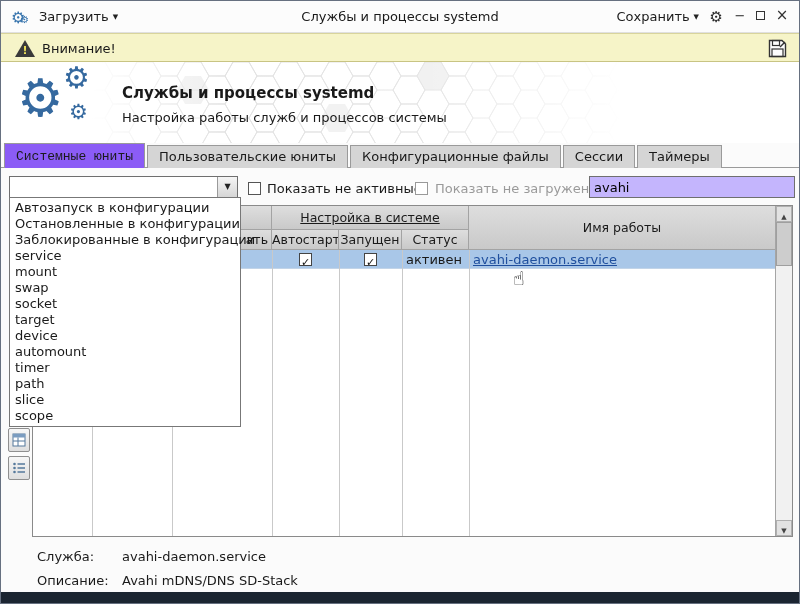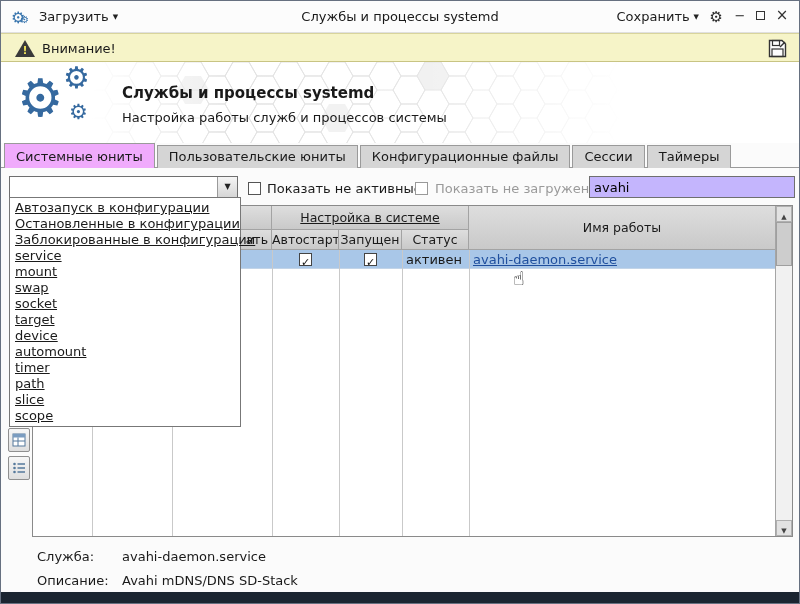--- a/index.html
+++ b/index.html
@@ -21,30 +21,30 @@
   .appheader { position:absolute; left:0; right:0; top:61px; height:81px; background:#ffffff; overflow:hidden; }
   .hexfade { position:absolute; inset:0; background:linear-gradient(90deg,#fff 0px,#fff 90px,rgba(255,255,255,0) 220px,rgba(255,255,255,0.15) 430px,#fff 620px,#fff 100%); }
   .logo { position:absolute; left:16px; top:2px; width:100px; height:78px; color:#35699f; }
   .logo span { position:absolute; }
   .apptitle { position:absolute; left:121px; top:22px; font-size:15px; font-weight:bold; }
   .appsub { position:absolute; left:121px; top:48px; font-size:13px; }
 
   
   .tabs { position:absolute; left:3px; top:142px; height:25px; display:flex; align-items:flex-end; z-index:6; }
   .tab { height:23px; padding:3px 11px 0 11px; background:#d5d5d5; border:1px solid #9a9a9a; border-bottom:none; margin-right:2px; font-size:13px; white-space:nowrap; }
-  .tab.active { height:25px; background:#f0abfc; padding-top:5px; }
+  .tab.active { height:25px; background:#8b5cf6; padding-top:5px;font-family:Liberation Mono, monospace; }
 
   .panel { position:absolute; left:0; right:0; top:166px; bottom:11px; background:#fbfbfb; border-top:1px solid #9a9a9a; }
 
   
   .combo { position:absolute; left:8px; top:175px; width:229px; height:22px; background:#fff; border:1px solid #6f6f6f; }
   .combo-text { position:absolute; left:5px; top:20px; }
   .combo-btn { position:absolute; right:0; top:0; width:20px; height:20px; background:linear-gradient(#f5f5f5,#d6d6d6); border-left:1px solid #9a9a9a; text-align:center; }
   .combo-btn span { font-size:8px; color:#222; line-height:20px; }
-  .dropdown { position:absolute; left:8px; top:196px; width:232px; height:230px; background:#fff; border:1px solid #777; z-index:50; padding-top:2px;text-decoration:underline; }
+  .dropdown { position:absolute; left:8px; top:196px; width:232px; height:230px; background:#fff; border:1px solid #777; z-index:50; padding-top:2px; }
   .dd-item { height:16px; line-height:16px; padding-left:5px; white-space:nowrap; }
   .checkbox { position:absolute; width:13px; height:13px; background:#fff; border:1px solid #555; }
   .cb-label { position:absolute; white-space:nowrap; }
   .cb-label.disabled { color:#9a9a9a; }
   .search { position:absolute; left:588px; top:175px; width:206px; height:22px; border:1px solid #6f6f6f; background:#c4b5fd; font-family:"DejaVu Sans",sans-serif; font-size:13px; padding:0 4px; }
 
   
   .table { position:absolute; left:31px; top:204px; width:761px; height:332px; border:1px solid #8a8a8a; background:#fff; }
   .thead { position:absolute; left:0; top:0; right:17px; height:44px; }
   .hcell { position:absolute; background:linear-gradient(#dedede,#c9c9c9); border-right:1px solid #a3a3a3; border-bottom:1px solid #a3a3a3; text-align:center; font-size:12.5px; overflow:hidden; }

